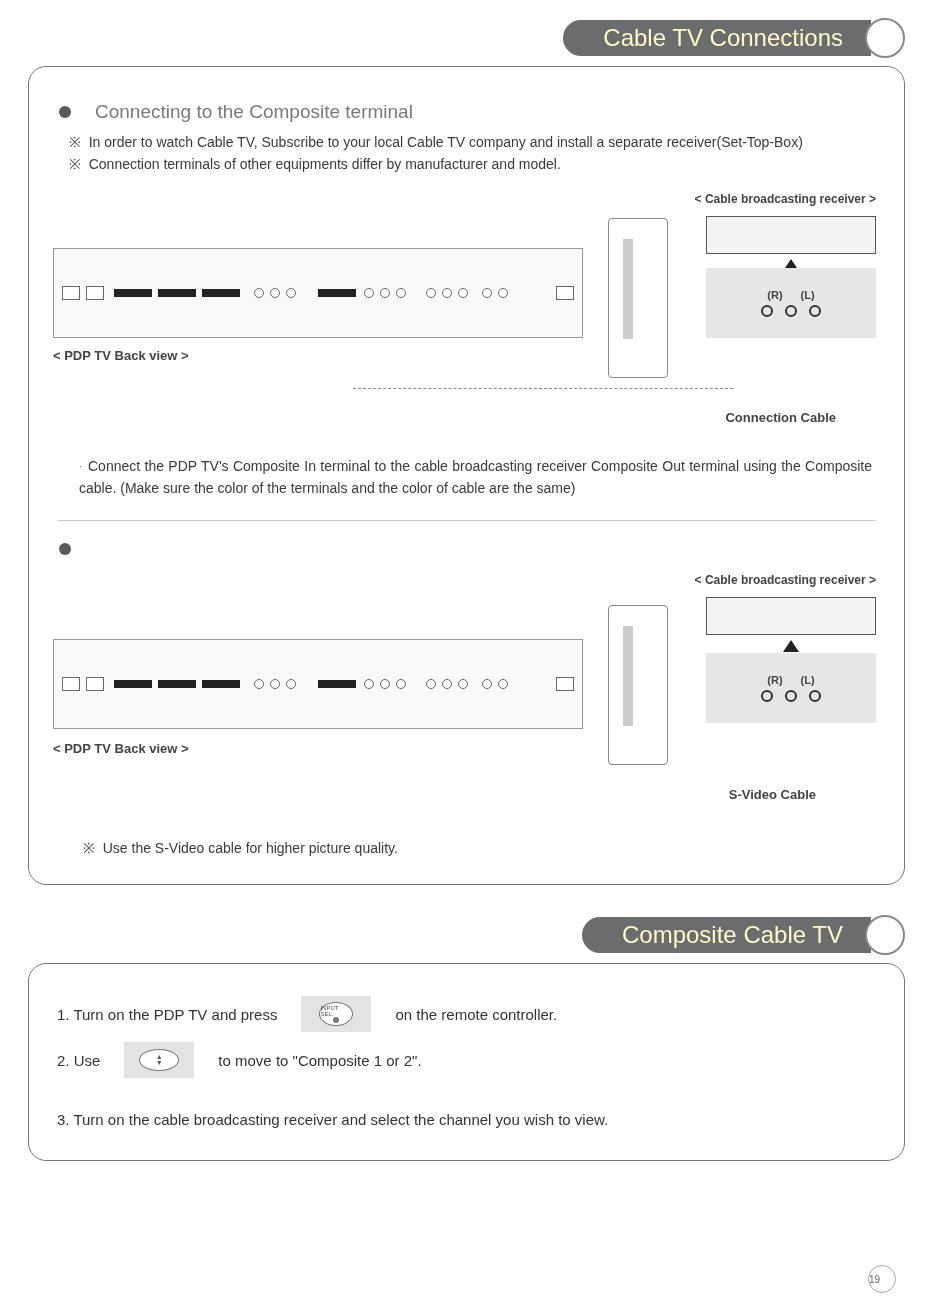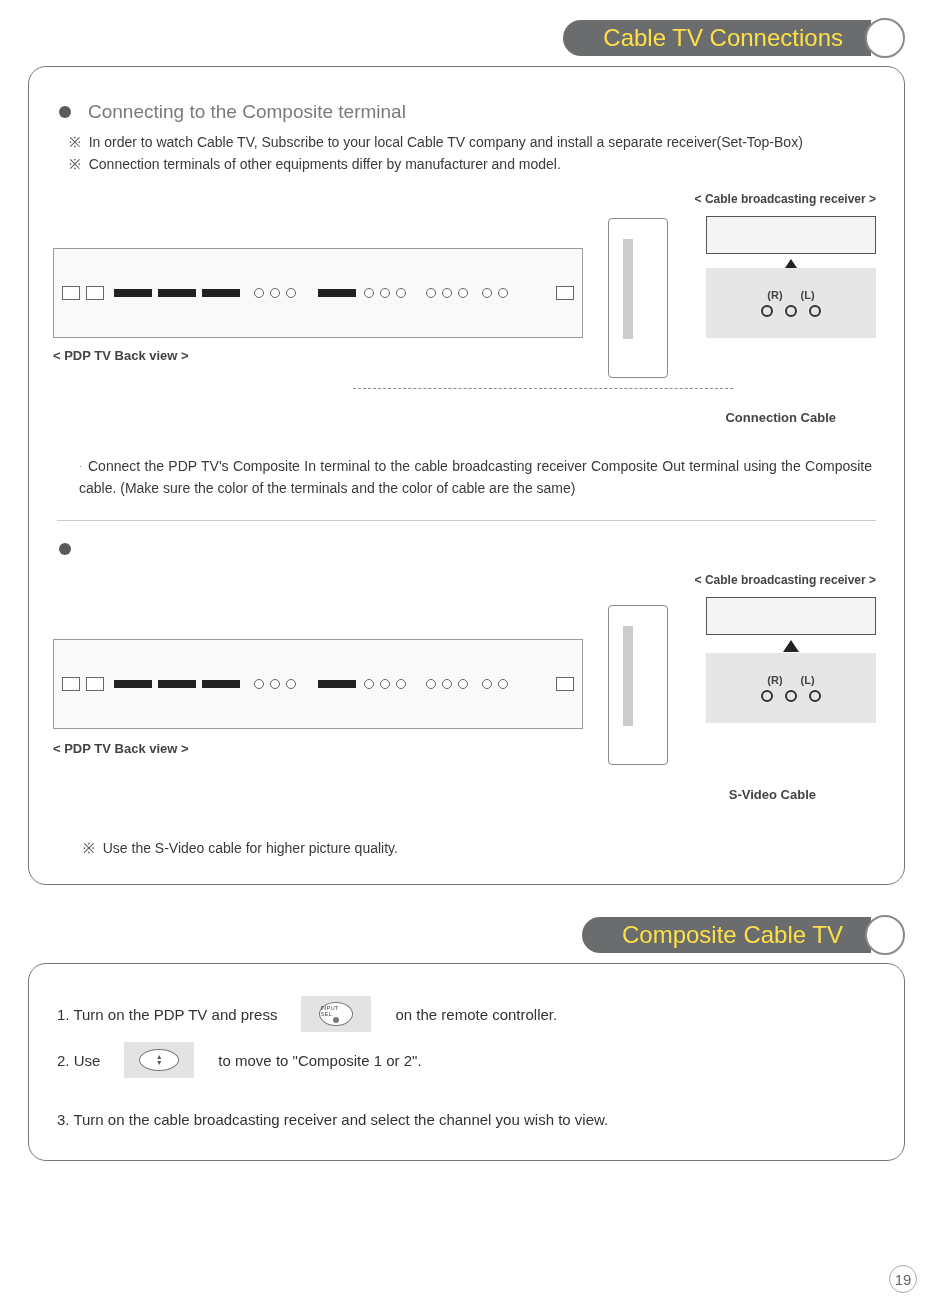--- a/index.html
+++ b/index.html
@@ -15,21 +15,21 @@
   .tab-header {
     position: relative;
     height: 40px;
     margin-bottom: 8px;
     display: flex;
     justify-content: flex-end;
     align-items: center;
   }
   .tab-header .pill {
     background: #6a6c6d;
-    color: #fde047;
+    color: #fef9c3;
     font-size: 24px;
     padding: 5px 28px 5px 40px;
     border-radius: 18px 0 0 18px;
     display: flex;
     align-items: center;
     height: 36px;
   }
   .tab-header .circle {
     width: 40px; height: 40px;
     border: 2px solid #8a8a8a;
@@ -43,21 +43,21 @@
     border: 1.5px solid #777;
     border-radius: 18px;
     padding: 28px 24px 24px 24px;
     background: #fff;
     position: relative;
     margin-bottom: 30px;
   }
   .sec-head {
     display: flex;
     align-items: center;
-    gap: 17px;
+    gap: 24px;
     color: #7a7a7a;
     font-size: 19px;
     margin: 6px 0 10px 6px;
   }
   .sec-head .bullet {
     width: 12px; height: 12px;
     border-radius: 50%;
     background: #5a5a5a;
     flex: 0 0 auto;
   }
@@ -210,26 +210,26 @@
     width: 6px; height: 6px; border-radius: 50%; background: #777;
   }
   .sub-step {
     font-size: 14px;
     color: #3a3a3a;
     margin: 6px 4px 10px 20px;
   }
   .sub-step .tiny-mk { font-size: 9px; color:#666; margin-right:6px; position:relative; top:-2px;}
   .page-num {
     position: absolute;
-    bottom: 14px; right: 16px;
+    bottom: 14px; right: 37px;
     width: 28px; height: 28px;
     border: 1px solid #aaa;
     border-radius: 50%;
-    display: flex; align-items: center; justify-content: center;
-    font-size: 15px; color: #666;
+    display: flex; align-items: center; justify-content: flex-start;
+    font-size: 10px; color: #666;
     background: #fff;
   }
   .dashed-line {
     position:absolute;
     border-top: 1.5px dashed #8a8a8a;
   }
 </style>
 </head>
 <body>
 

